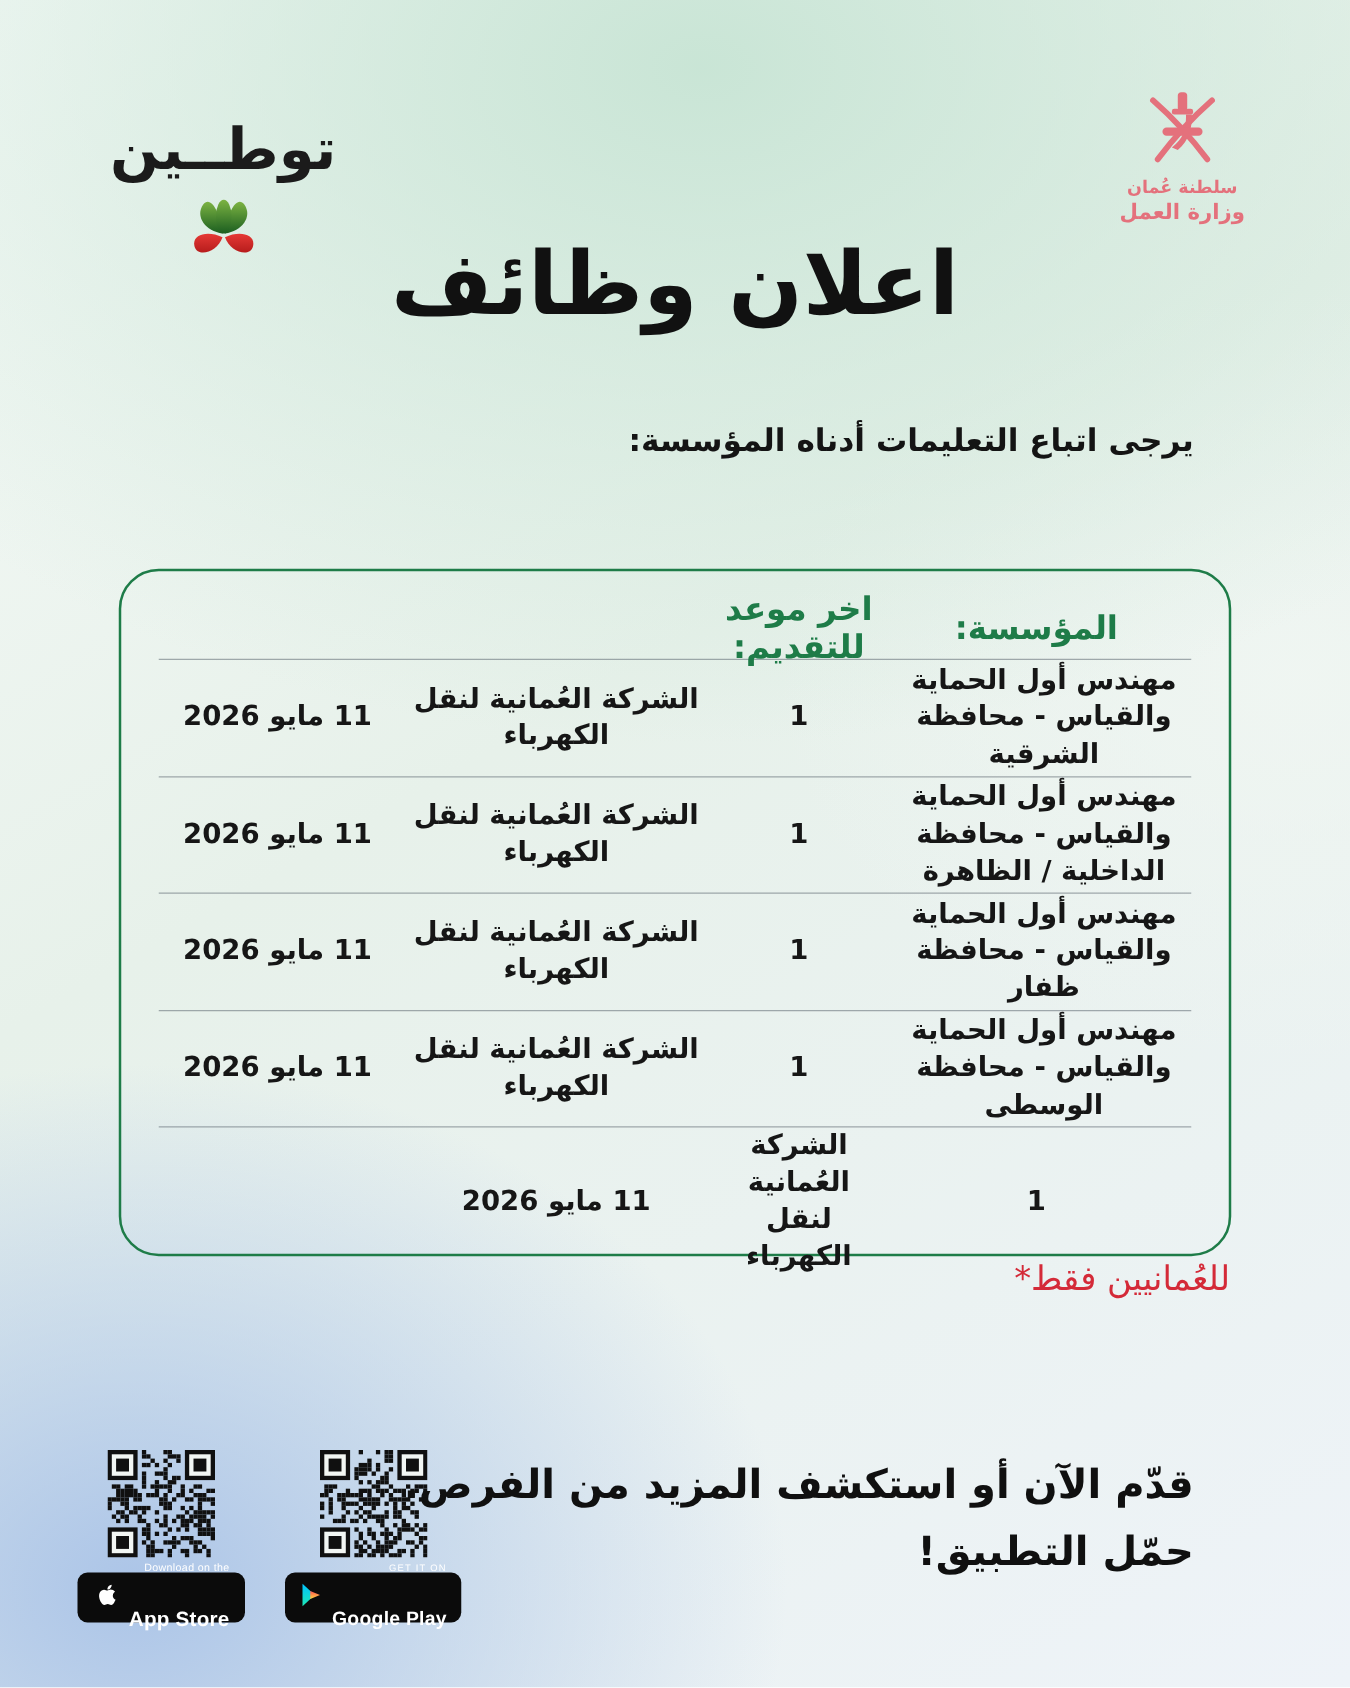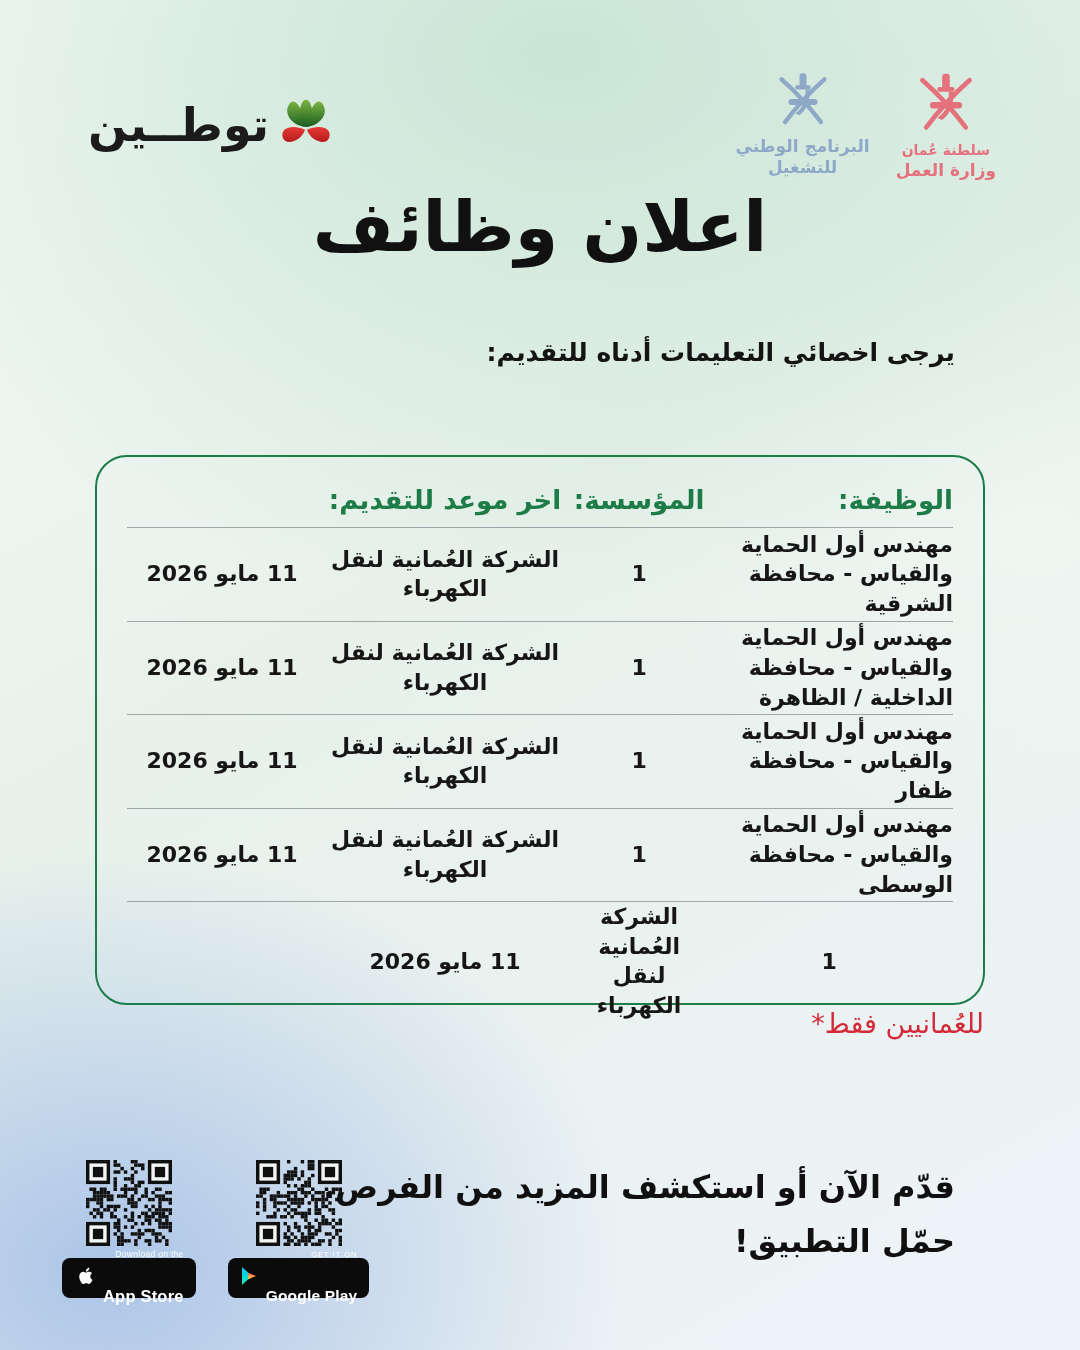--- a/index.html
+++ b/index.html
@@ -10,21 +10,21 @@
   }
   .poster{
     position:relative;width:1080px;height:1350px;overflow:hidden;
     background:
       radial-gradient(900px 720px at 10% 94%, rgba(168,194,231,.95), rgba(168,194,231,0) 58%),
       radial-gradient(1250px 820px at 52% 4%, rgba(199,228,212,.95), rgba(199,228,212,0) 66%),
       radial-gradient(700px 520px at 96% 40%, rgba(240,246,242,.9), rgba(240,246,242,0) 60%),
       linear-gradient(150deg,#f6faf8 0%,#e7f1ea 42%,#eef3f8 100%);
   }
   
-  .brand{position:absolute;left:88px;top:92px;display:flex;align-items:center;gap:6px;}
+  .brand{position:absolute;left:88px;top:92px;display:flex;align-items:center;gap:6px;flex-direction:column;}
   .brand-text{font-size:46px;font-weight:700;color:#1b1b1b;letter-spacing:-1px;direction:rtl;}
   .gov-logos{position:absolute;right:84px;top:68px;display:flex;gap:26px;align-items:flex-start;}
   .govlogo{display:flex;flex-direction:column;align-items:center;}
   .govlogo .gl-text{font-weight:700;text-align:center;direction:rtl;line-height:1.25;}
   .program .gl-text{color:#8fa8c8;font-size:17px;margin-top:2px;}
   .ministry .gl-text{color:#e4717c;font-size:14px;margin-top:2px;}
   .ministry .gl-text .big{font-size:17px;display:block;}
   
   .title{position:absolute;top:186px;left:0;width:100%;text-align:center;
     font-size:70px;font-weight:800;color:#111;direction:rtl;}
@@ -34,21 +34,21 @@
   .intro .line2{margin-top:2px;}
   
   .card{position:absolute;top:455px;left:95px;width:890px;height:550px;box-sizing:border-box;
     border:2.5px solid var(--green,#1e7c48);border-radius:32px;padding:16px 30px 6px;direction:rtl;}
   .thead,.trow{display:grid;grid-template-columns:30% 16% 31% 23%;align-items:center;}
   .thead{height:54px;}
   .th{color:var(--green,#1e7c48);font-size:26px;font-weight:800;text-align:center;}
   .th.job{text-align:right;}
   .trow{height:92.5px;border-top:1.5px solid rgba(95,105,115,.55);}
   .td{font-size:22px;font-weight:700;text-align:center;line-height:1.35;}
-  .td.job{text-align:right;padding-left:12px;}
+  .td.job{text-align:center;padding-left:12px;}
   
   .note{position:absolute;top:1008px;right:96px;direction:rtl;
     color:var(--red,#d42a38);font-size:27px;font-weight:400;letter-spacing:.5px;}
   
   .cta{position:absolute;top:1168px;right:125px;direction:rtl;text-align:right;color:#101010;}
   .cta .l1{font-size:32px;font-weight:700;}
   .cta .l2{font-size:32px;font-weight:800;margin-top:16px;}
   .stores{position:absolute;left:62px;top:1160px;display:flex;gap:32px;}
   .store{display:flex;flex-direction:column;align-items:center;gap:12px;text-align:right;}
   .qr{width:86px;height:86px;}
@@ -83,40 +83,20 @@
         <path d="M31 36 C17 34 8 22 15 12 C21 4 29 18 31 36 Z" fill="url(#fg)"></path>
         <path d="M33 36 C47 34 56 22 49 12 C43 4 35 18 33 36 Z" fill="url(#fg)"></path>
         <ellipse cx="32" cy="22" rx="6.5" ry="14" fill="url(#fg)"></ellipse>
         <path d="M31 39 C18 33 5 37 8 47 C11 56 27 51 31 39 Z" fill="url(#fr)"></path>
         <path d="M33 39 C46 33 59 37 56 47 C53 56 37 51 33 39 Z" fill="url(#fr)"></path>
       </svg>
     </span>
   </div>
 
   <div class="gov-logos">
-    <div class="govlogo program">
-      <span>
-        <svg width="60" height="62" viewBox="0 0 70 70">
-          <g stroke="var(--program-logo,#8fa8c8)" fill="none" stroke-linecap="round">
-            <path d="M14 62 C26 46 44 26 60 12" stroke-width="5"></path>
-            <path d="M56 62 C44 46 26 26 10 12" stroke-width="5"></path>
-          </g>
-          <g fill="var(--program-logo,#8fa8c8)">
-            <rect x="31" y="5" width="8" height="16" rx="3"></rect>
-            <rect x="26" y="19" width="18" height="5" rx="2"></rect>
-            <path d="M38 24 C38 37 36 44 26 52 L31 54 C41 46 43 35 43 24 Z"></path>
-            <rect x="18" y="35" width="34" height="7" rx="3.5"></rect>
-          </g>
-        </svg>
-      </span>
-      <span class="gl-text">
-        <span>البرنامج الوطني</span><br>
-        <span>للتشغيل</span>
-      </span>
-    </div>
     <div class="govlogo ministry">
       <span>
         <svg width="66" height="68" viewBox="0 0 70 70">
           <g stroke="var(--ministry-logo,#e4717c)" fill="none" stroke-linecap="round">
             <path d="M14 62 C26 46 44 26 60 12" stroke-width="5"></path>
             <path d="M56 62 C44 46 26 26 10 12" stroke-width="5"></path>
           </g>
           <g fill="var(--ministry-logo,#e4717c)">
             <rect x="31" y="5" width="8" height="16" rx="3"></rect>
             <rect x="26" y="19" width="18" height="5" rx="2"></rect>
@@ -128,26 +108,25 @@
       <span class="gl-text">
         <span>سلطنة عُمان</span>
         <span class="big">وزارة العمل</span>
       </span>
     </div>
   </div>
 
   <div class="title">اعلان وظائف</div>
 
   <div class="intro">
-    <div class="line2">يرجى اخصائي التعليمات أدناه للتقديم:</div>
+    <div class="line2">يرجى اتباع التعليمات أدناه المؤسسة:</div>
   </div>
 
   <div class="card">
     <div class="thead">
-      <div class="th job">الوظيفة:</div>
       <div class="th">المؤسسة:</div>
       <div class="th">اخر موعد للتقديم:</div>
     </div>
 
     <div class="trow">
       <div class="td job">مهندس أول الحماية والقياس - محافظة الشرقية</div>
       <div class="td">1</div>
       <div class="td">الشركة العُمانية لنقل الكهرباء</div>
       <div class="td">11 مايو 2026</div>
     </div>

